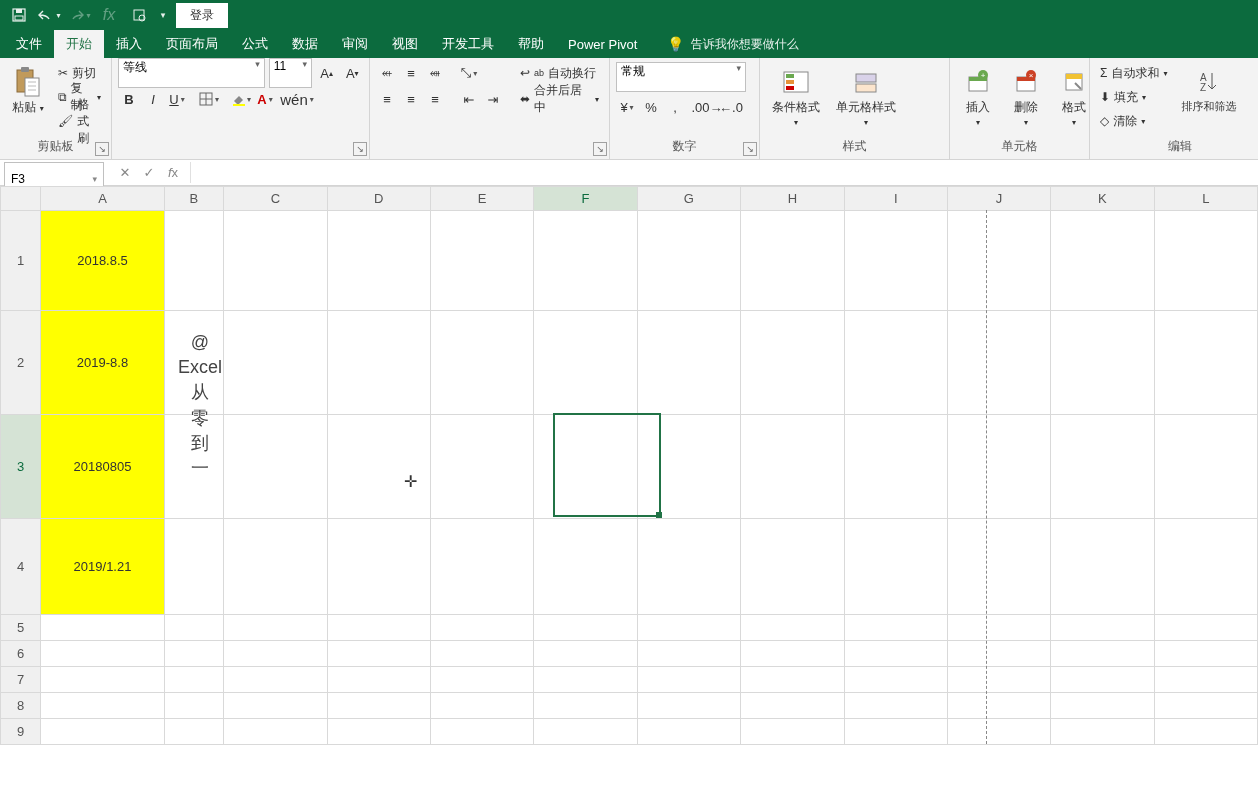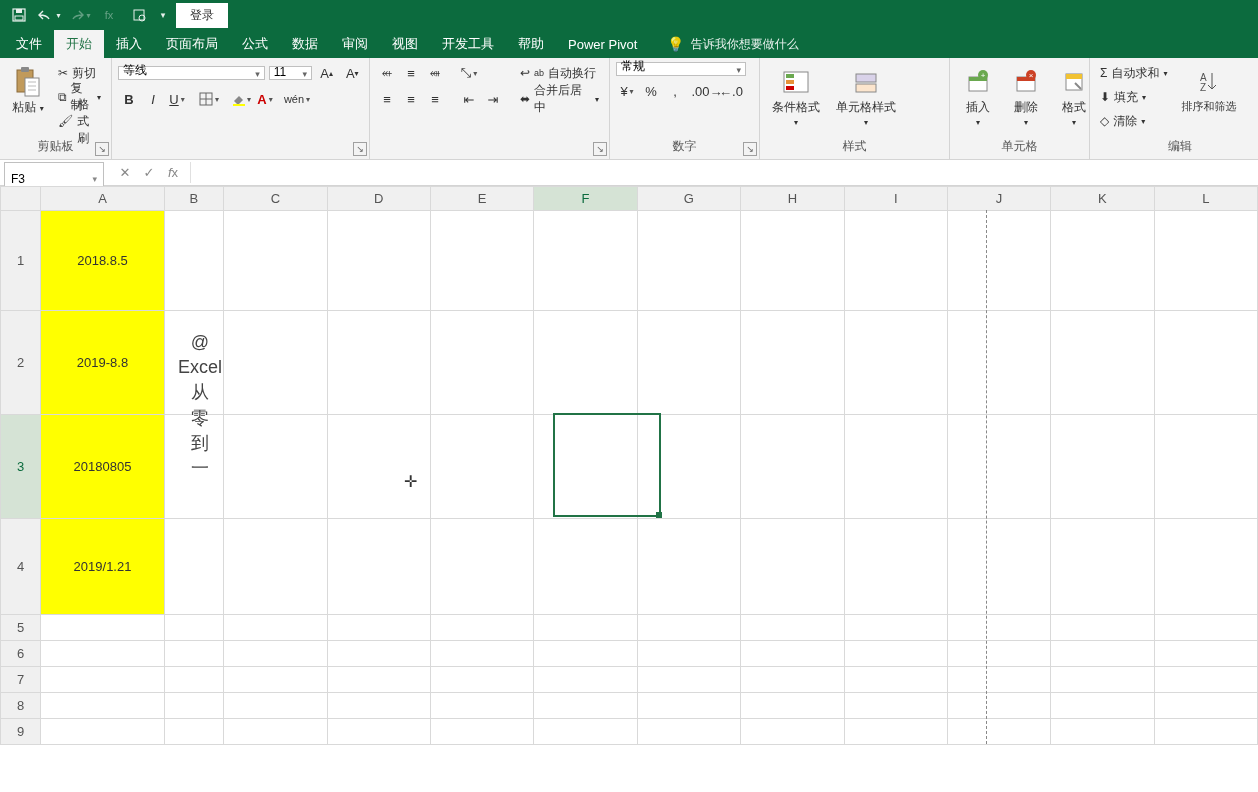--- a/index.html
+++ b/index.html
@@ -27,21 +27,21 @@
 .rgroup-body { display: flex; gap: 4px; flex: 1; }
 .dialog-launch { position: absolute; right: 2px; bottom: 3px; width: 14px; height: 14px; border: 1px solid #a0a0a0; font-size: 9px; display: flex; align-items: center; justify-content: center; color: #666; }
 
 .bigbtn { display: flex; flex-direction: column; align-items: center; justify-content: flex-start; padding: 4px 6px; min-width: 44px; }
 .bigbtn .icon { width: 32px; height: 32px; display: flex; align-items: center; justify-content: center; margin-bottom: 2px; }
 .bigbtn .lbl { font-size: 12px; color: #333; line-height: 1.2; text-align: center; }
 .smallrow { display: flex; align-items: center; gap: 2px; height: 22px; }
 .smallrow .sitem { display: flex; align-items: center; gap: 4px; padding: 0 4px; font-size: 12px; color: #333; }
 .stack { display: flex; flex-direction: column; gap: 2px; }
 
-.combo { height: 14px; border: 1px solid #c0c0c0; background: #fff; display: flex; align-items: flex-end; padding: 0 4px; font-size: 12px; }
+.combo { height: 30px; border: 1px solid #c0c0c0; background: #fff; display: flex; align-items: flex-start; padding: 0 4px; font-size: 12px; }
 .combo .dd { margin-left: auto; font-size: 9px; color: #666; }
 .minibtn { width: 22px; height: 22px; border: 1px solid transparent; display: flex; align-items: center; justify-content: center; font-size: 13px; color: #333; }
 .minibtn.hasdd::after { content: "▾"; font-size: 8px; margin-left: 2px; color: #555; }
 
 svg { display: block; }
 
 
 .namefmla { height: 26px; background: #fff; border-bottom: 1px solid #d4d4d4; display: flex; align-items: stretch; }
 .namebox { width: 100px; border: 1px solid #c0c0c0; margin: 2px 4px; display: flex; align-items: center; padding: 16px 6px; background: #fff; font-size: 12px; }
 .namebox .dd { margin-left: auto; font-size: 9px; color: #888; }
@@ -85,21 +85,21 @@
         </svg>
         <span style="font-size:8px;margin-left:1px">▾</span>
       </div>
     <div class="qbtn dis">
         <svg width="18" height="14" viewBox="0 0 18 14">
           <path d="M12 3 L16 7 L12 11 M16 7 Q8 7 6 11" fill="none" stroke="#fff" stroke-width="1.4"></path>
         </svg>
         <span style="font-size:8px;margin-left:1px">▾</span>
       </div>
     <div class="qbtn dis">
-        <span style="font-size:11px">fx</span>
+        <span style="font-style:italic;font-size:16px">fx</span>
       </div>
     <div class="qbtn">
         <svg width="14" height="14" viewBox="0 0 14 14">
           <rect x="2" y="2" width="10" height="10" fill="none" stroke="#fff"></rect>
           <circle cx="10" cy="10" r="3" fill="none" stroke="#fff"></circle>
         </svg>
       </div>
     <div class="qbtn" style="width:14px">
         <span style="font-size:9px">▾</span>
       </div>
@@ -205,21 +205,21 @@
             <svg width="14" height="14">
               <path d="M3 9 L8 4 L12 8 L7 13 Z" fill="#888"></path>
               <rect x="2" y="12" width="12" height="3" fill="#ffff00"></rect>
             </svg>
           </div>
         <div class="minibtn hasdd">
             <span style="color:#c00;font-weight:bold">A</span>
           </div>
         <span style="width:6px"></span>
         <div class="minibtn hasdd">
-            <span style="font-size:11px">wén</span>
+            <span style="font-size:15px">wén</span>
           </div>
       </div>
     </div>
     <div class="dialog-launch">↘</div>
   </div>
 
   <div class="rgroup" style="min-width:240px">
     <div class="rgroup-body">
       <div class="stack" style="gap:4px">
         <div class="smallrow">

